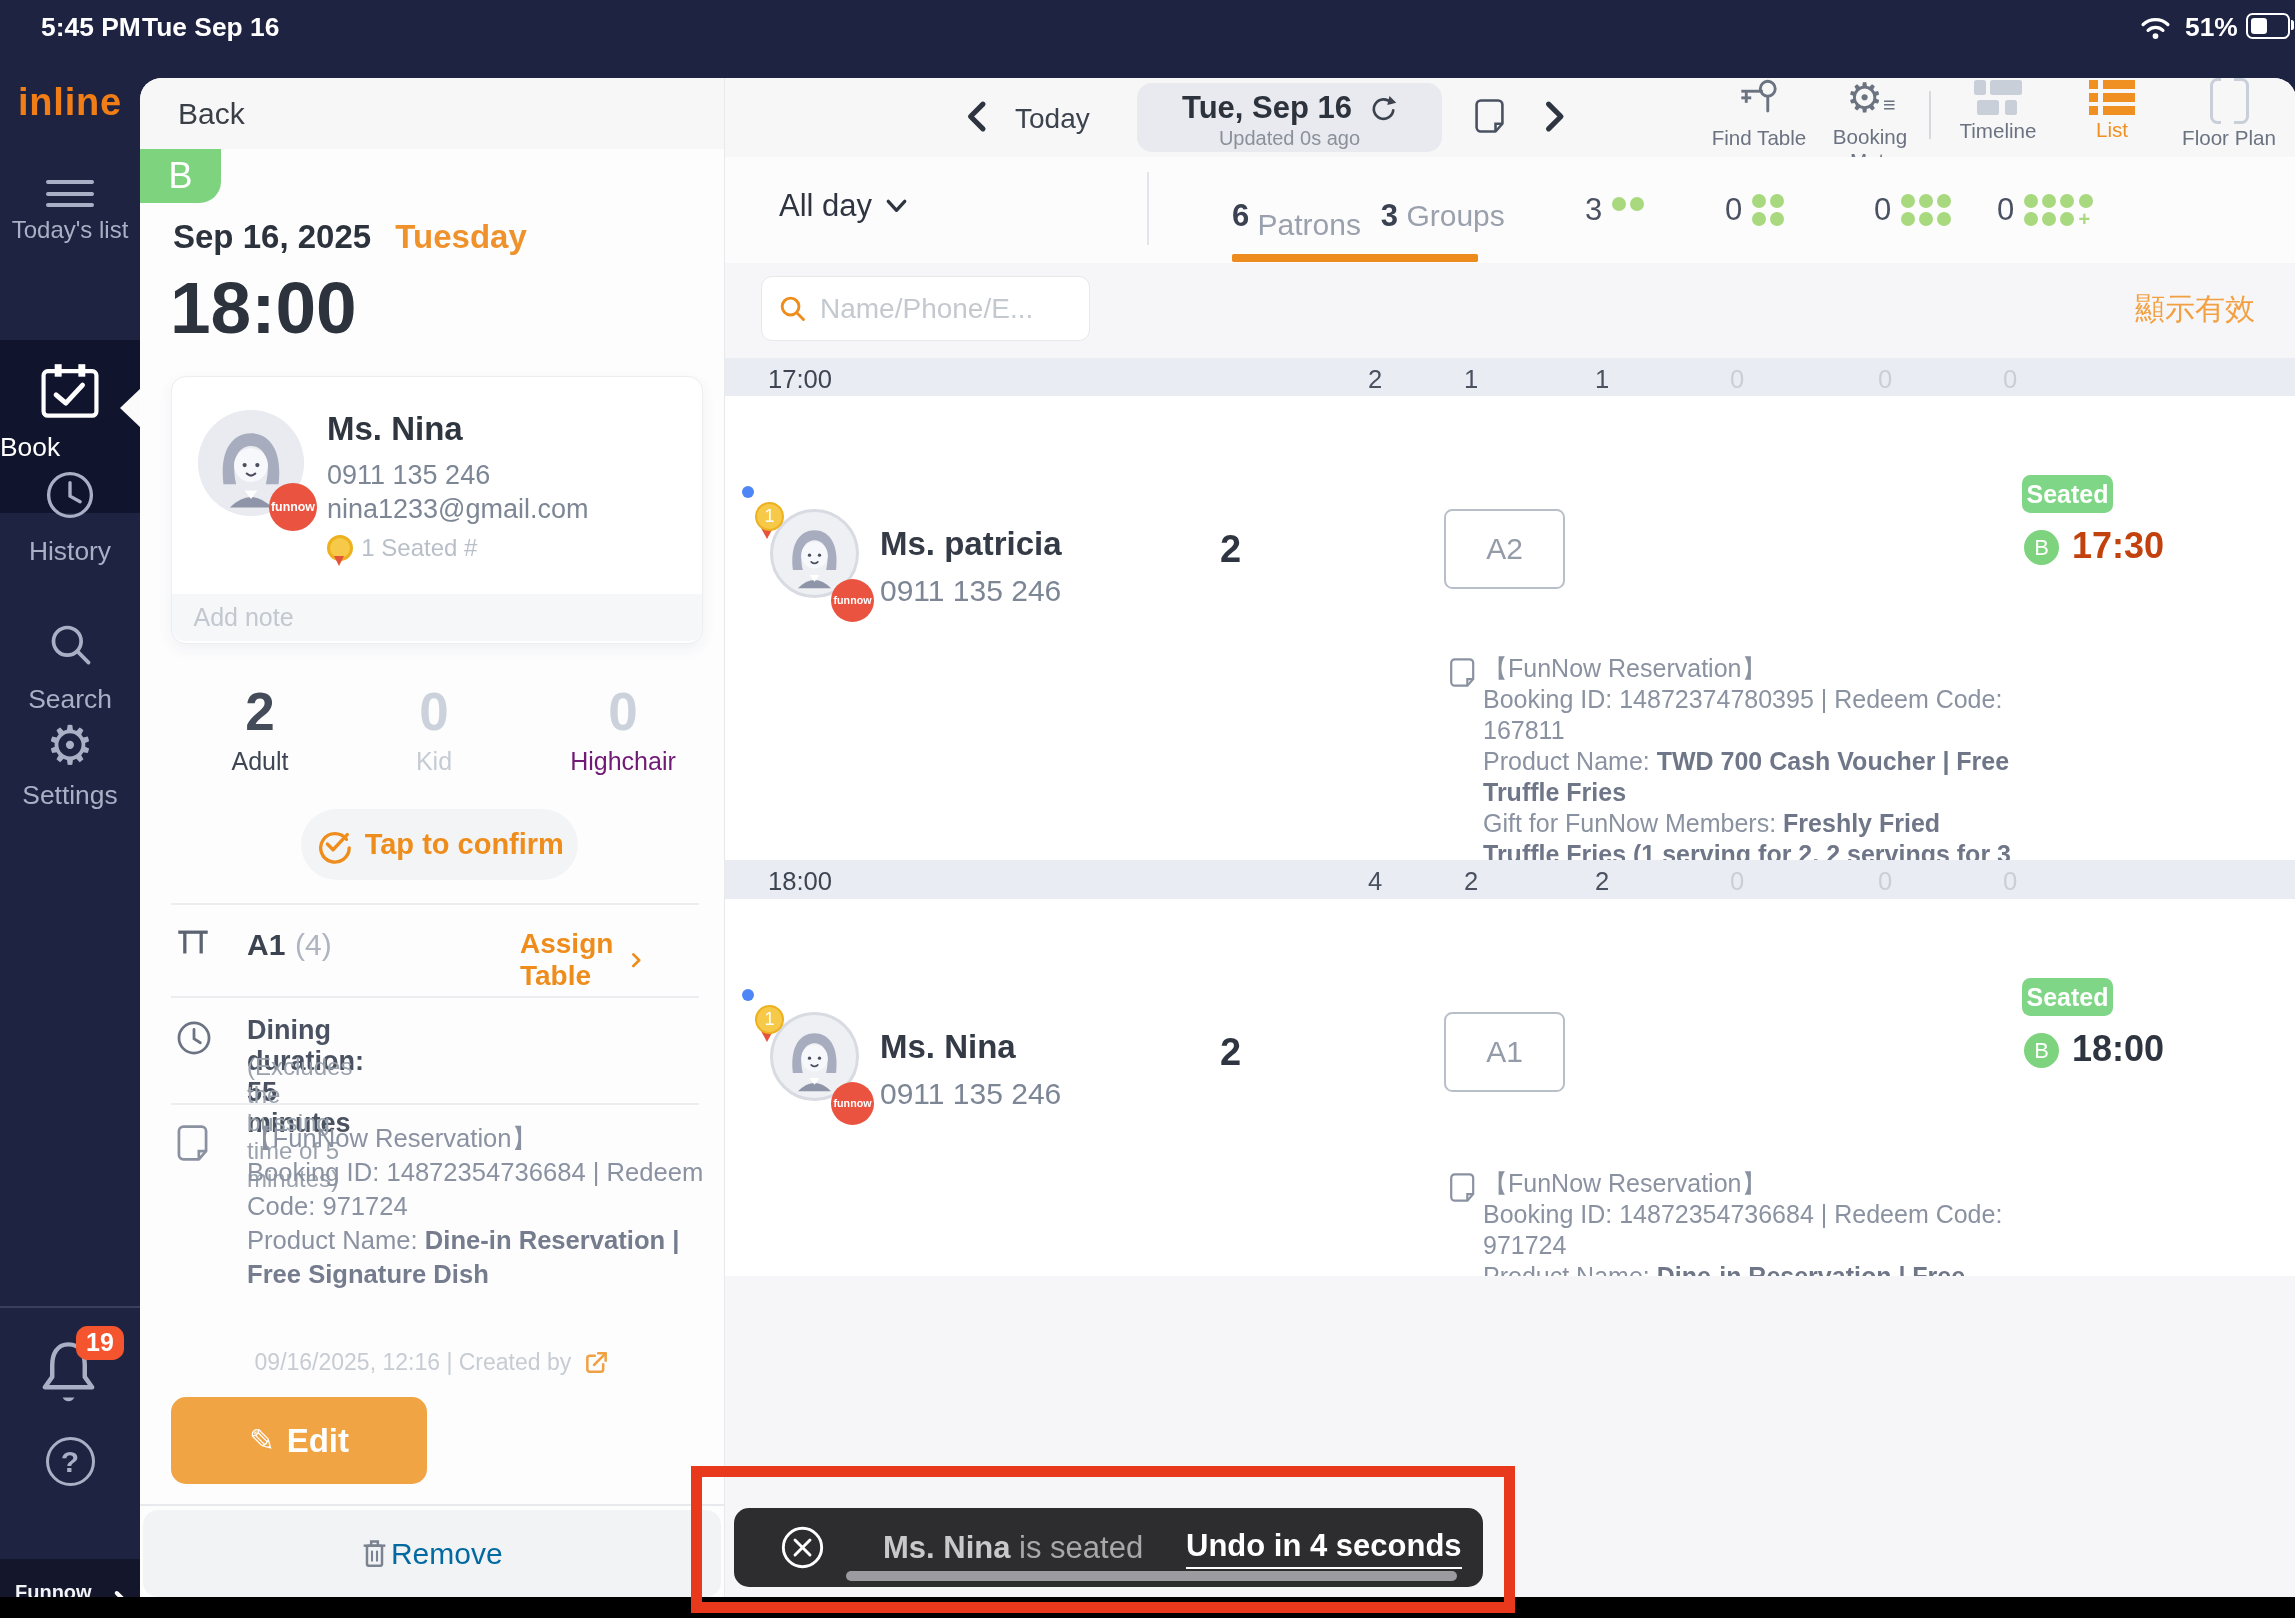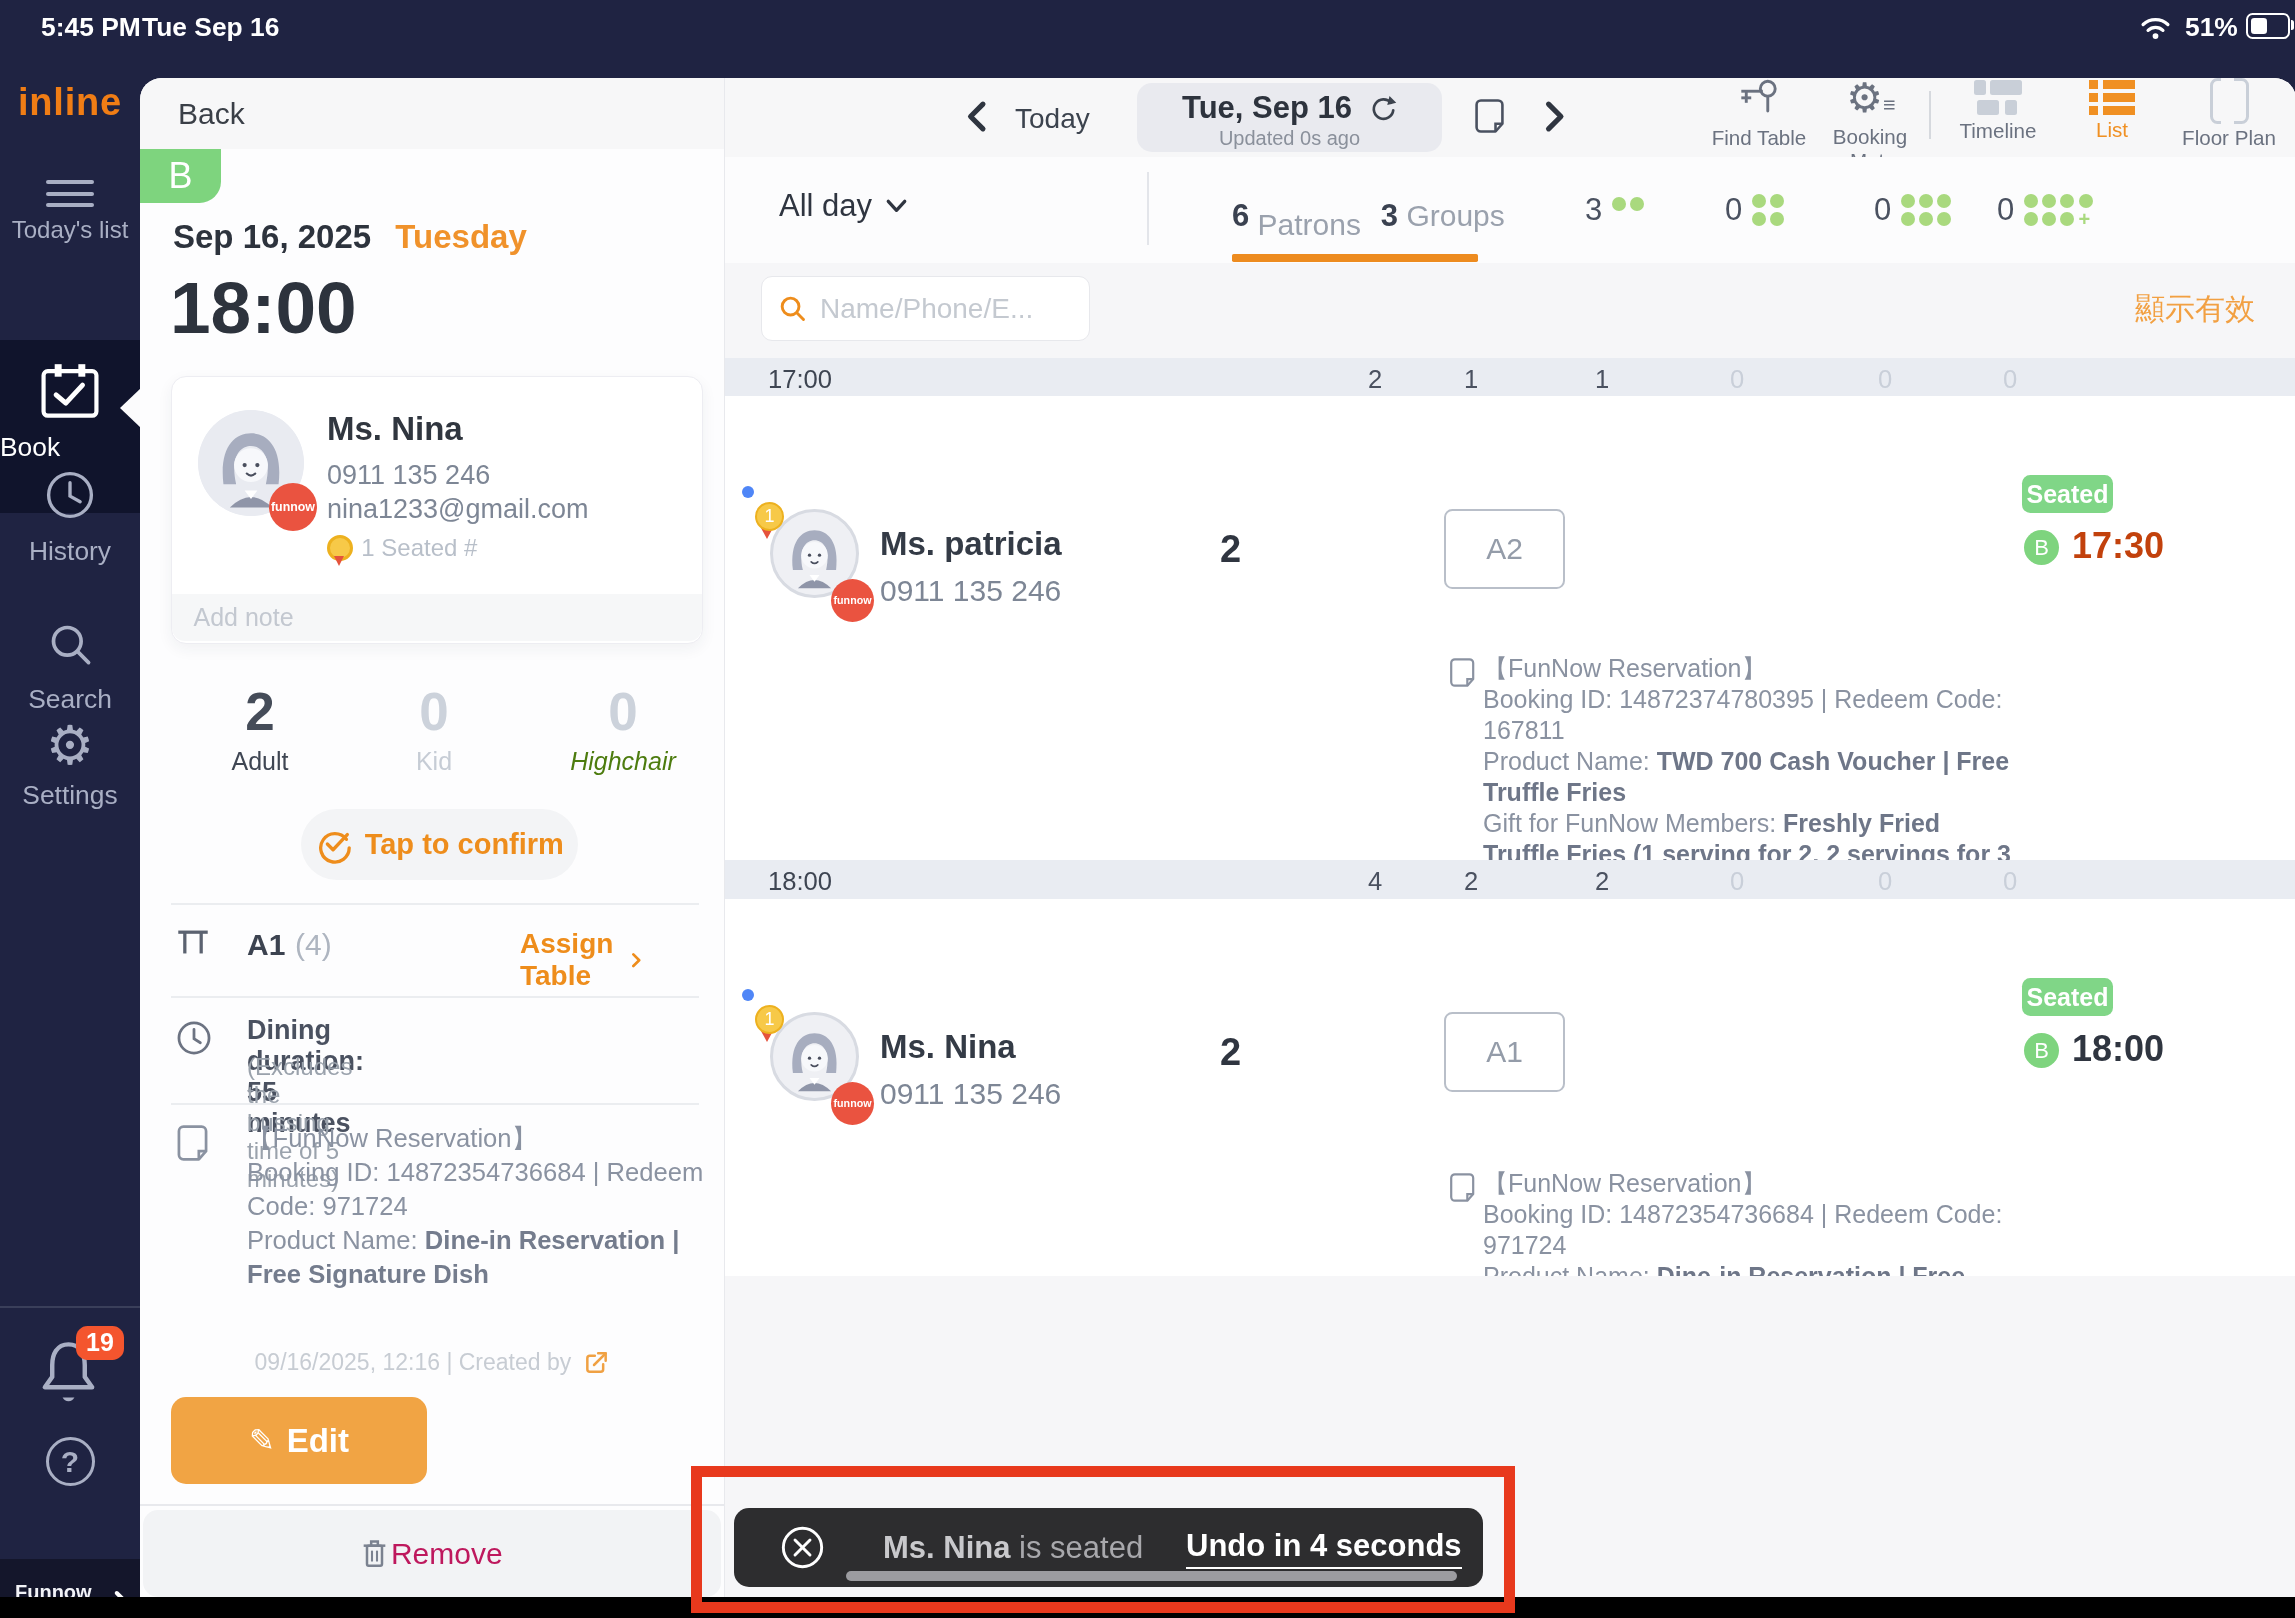--- a/index.html
+++ b/index.html
@@ -37,21 +37,21 @@
   .funnow{background:#EA5340;border-radius:50%;color:#fff;font-weight:bold;text-align:center;
           display:flex;flex-direction:row;align-items:center;justify-content:center;line-height:1;}
   .medal{width:20px;height:20px;border-radius:50%;background:#F7C948;border:3.3px solid #EDB11F;position:relative;}
   .medal:after{content:"";position:absolute;left:4.1px;top:18px;border-left:5.8px solid transparent;
                border-right:5.8px solid transparent;border-top:10px solid #E5533C;}
   .pill-confirm{background:#F3F4F6;border-radius:38px;color:#EE8D1C;font-size:29px;font-weight:bold;}
   .divider{height:1.7px;background:#EBEDF0;}
   .orange{color:#EE8D1C;}
   .edit-btn{background:#F1A444;border-radius:15px;color:#fff;font-size:33px;font-weight:bold;
             display:flex;align-items:center;justify-content:center;gap:11.6px;}
-  .remove-bar{background:#F2F3F5;border-radius:15px;color:#be185d;font-size:30px;
+  .remove-bar{background:#F2F3F5;border-radius:15px;color:#0369a1;font-size:30px;
               display:flex;align-items:center;justify-content:center;gap:4px;}
   
   .main{left:724px;top:78px;width:1571px;height:1541px;background:#fff;border-top-right-radius:21.5px;
         border-left:1.7px solid #E8E9ED;}
   .toolbar{left:0;top:0;width:1571px;height:79px;background:#F7F7F8;border-top-right-radius:21.5px;}
   .datepill{background:#E9EAEF;border-radius:15px;}
   .tool-group{position:absolute;text-align:center;color:#6B7280;font-size:20.6px;}
   .tabsrow{left:0;top:79px;width:1571px;height:106px;background:#FCFCFD;}
   .tab-underline{position:absolute;background:#ED8B1F;height:8.3px;border-radius:1.7px;}
   .dot{width:14px;height:14px;border-radius:50%;background:#A9D97E;}
@@ -210,21 +210,21 @@
   <div class="abs" style="left:83px;top:603px;width:74px;text-align:center;">
     <div style="font-size:53px;font-weight:bold;color:#454C59;">2</div>
     <div style="font-size:25px;color:#3F4653;margin-top:5px;">Adult</div>
   </div>
   <div class="abs" style="left:257px;top:603px;width:74px;text-align:center;">
     <div style="font-size:53px;font-weight:bold;color:#CCD2DB;">0</div>
     <div style="font-size:25px;color:#C6CCD5;margin-top:5px;">Kid</div>
   </div>
   <div class="abs" style="left:413px;top:603px;width:140px;text-align:center;">
     <div style="font-size:53px;font-weight:bold;color:#CCD2DB;">0</div>
-    <div style="font-size:25px;color:#4d7c0f;margin-top:5px;font-style:italic;">Highchair</div>
+    <div style="font-size:25px;color:#701a75;margin-top:5px;">Highchair</div>
   </div>
 
   <div class="abs pill-confirm flex" style="left:161px;top:731px;width:277px;height:71px;justify-content:center;gap:11.6px;">
     <svg width="38" height="38" viewBox="0 0 40 40">
       <path d="M33 14 a15 15 0 1 0 3 9" stroke="#EE8D1C" stroke-width="3.5" fill="none" stroke-linecap="round"></path>
       <polyline points="13,19 19,25 34,9" stroke="#EE8D1C" stroke-width="3.5" fill="none" stroke-linecap="round" stroke-linejoin="round"></polyline>
     </svg>
     <span>Tap to confirm</span>
   </div>
 

